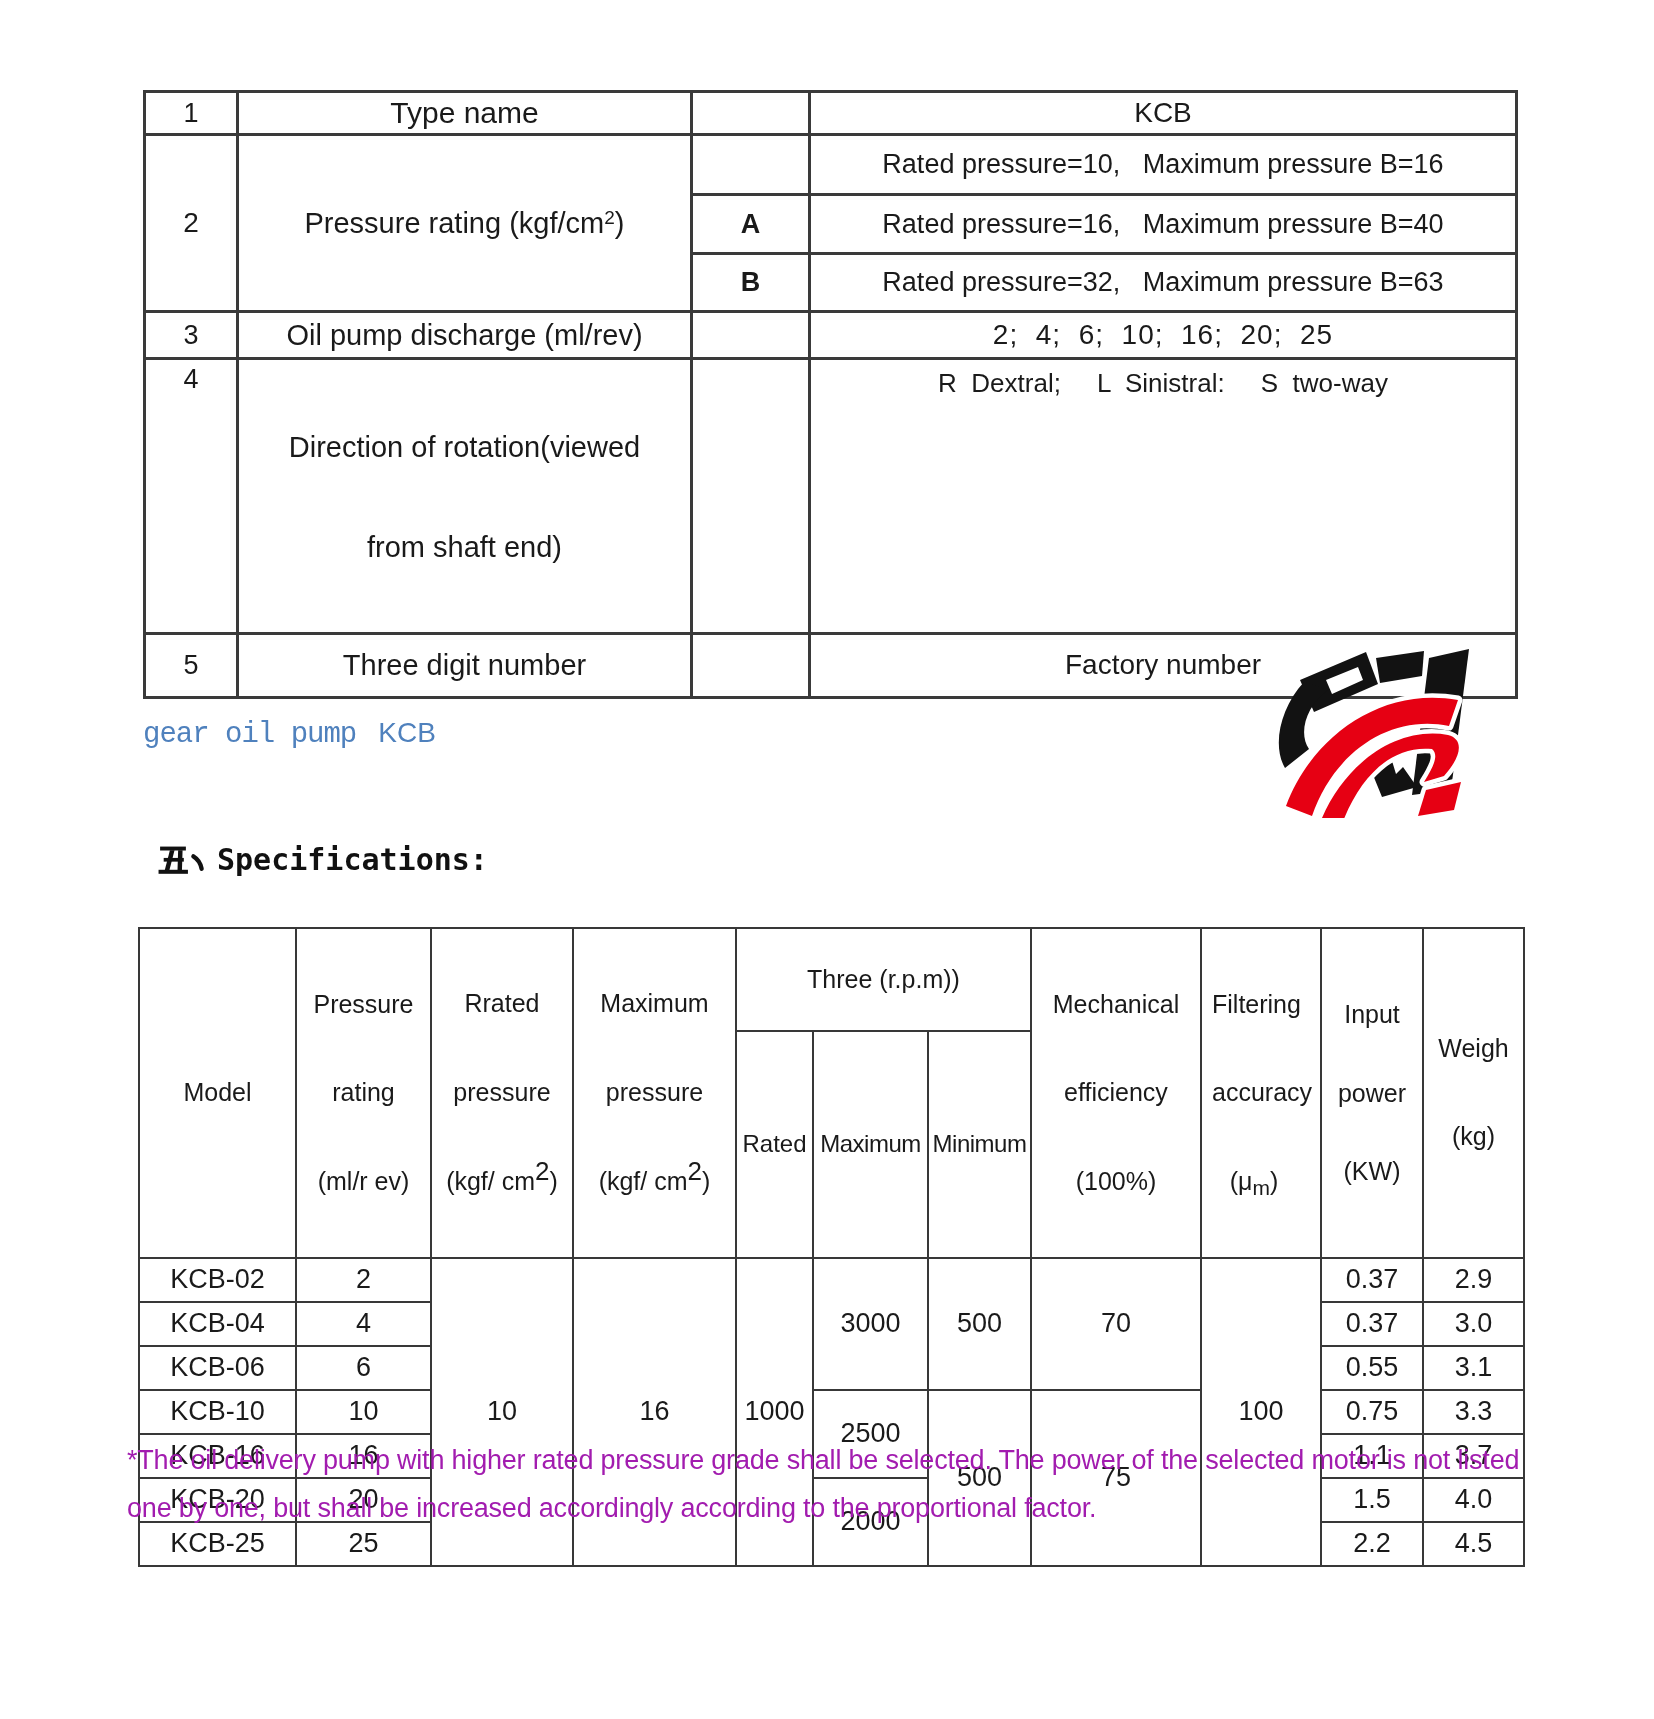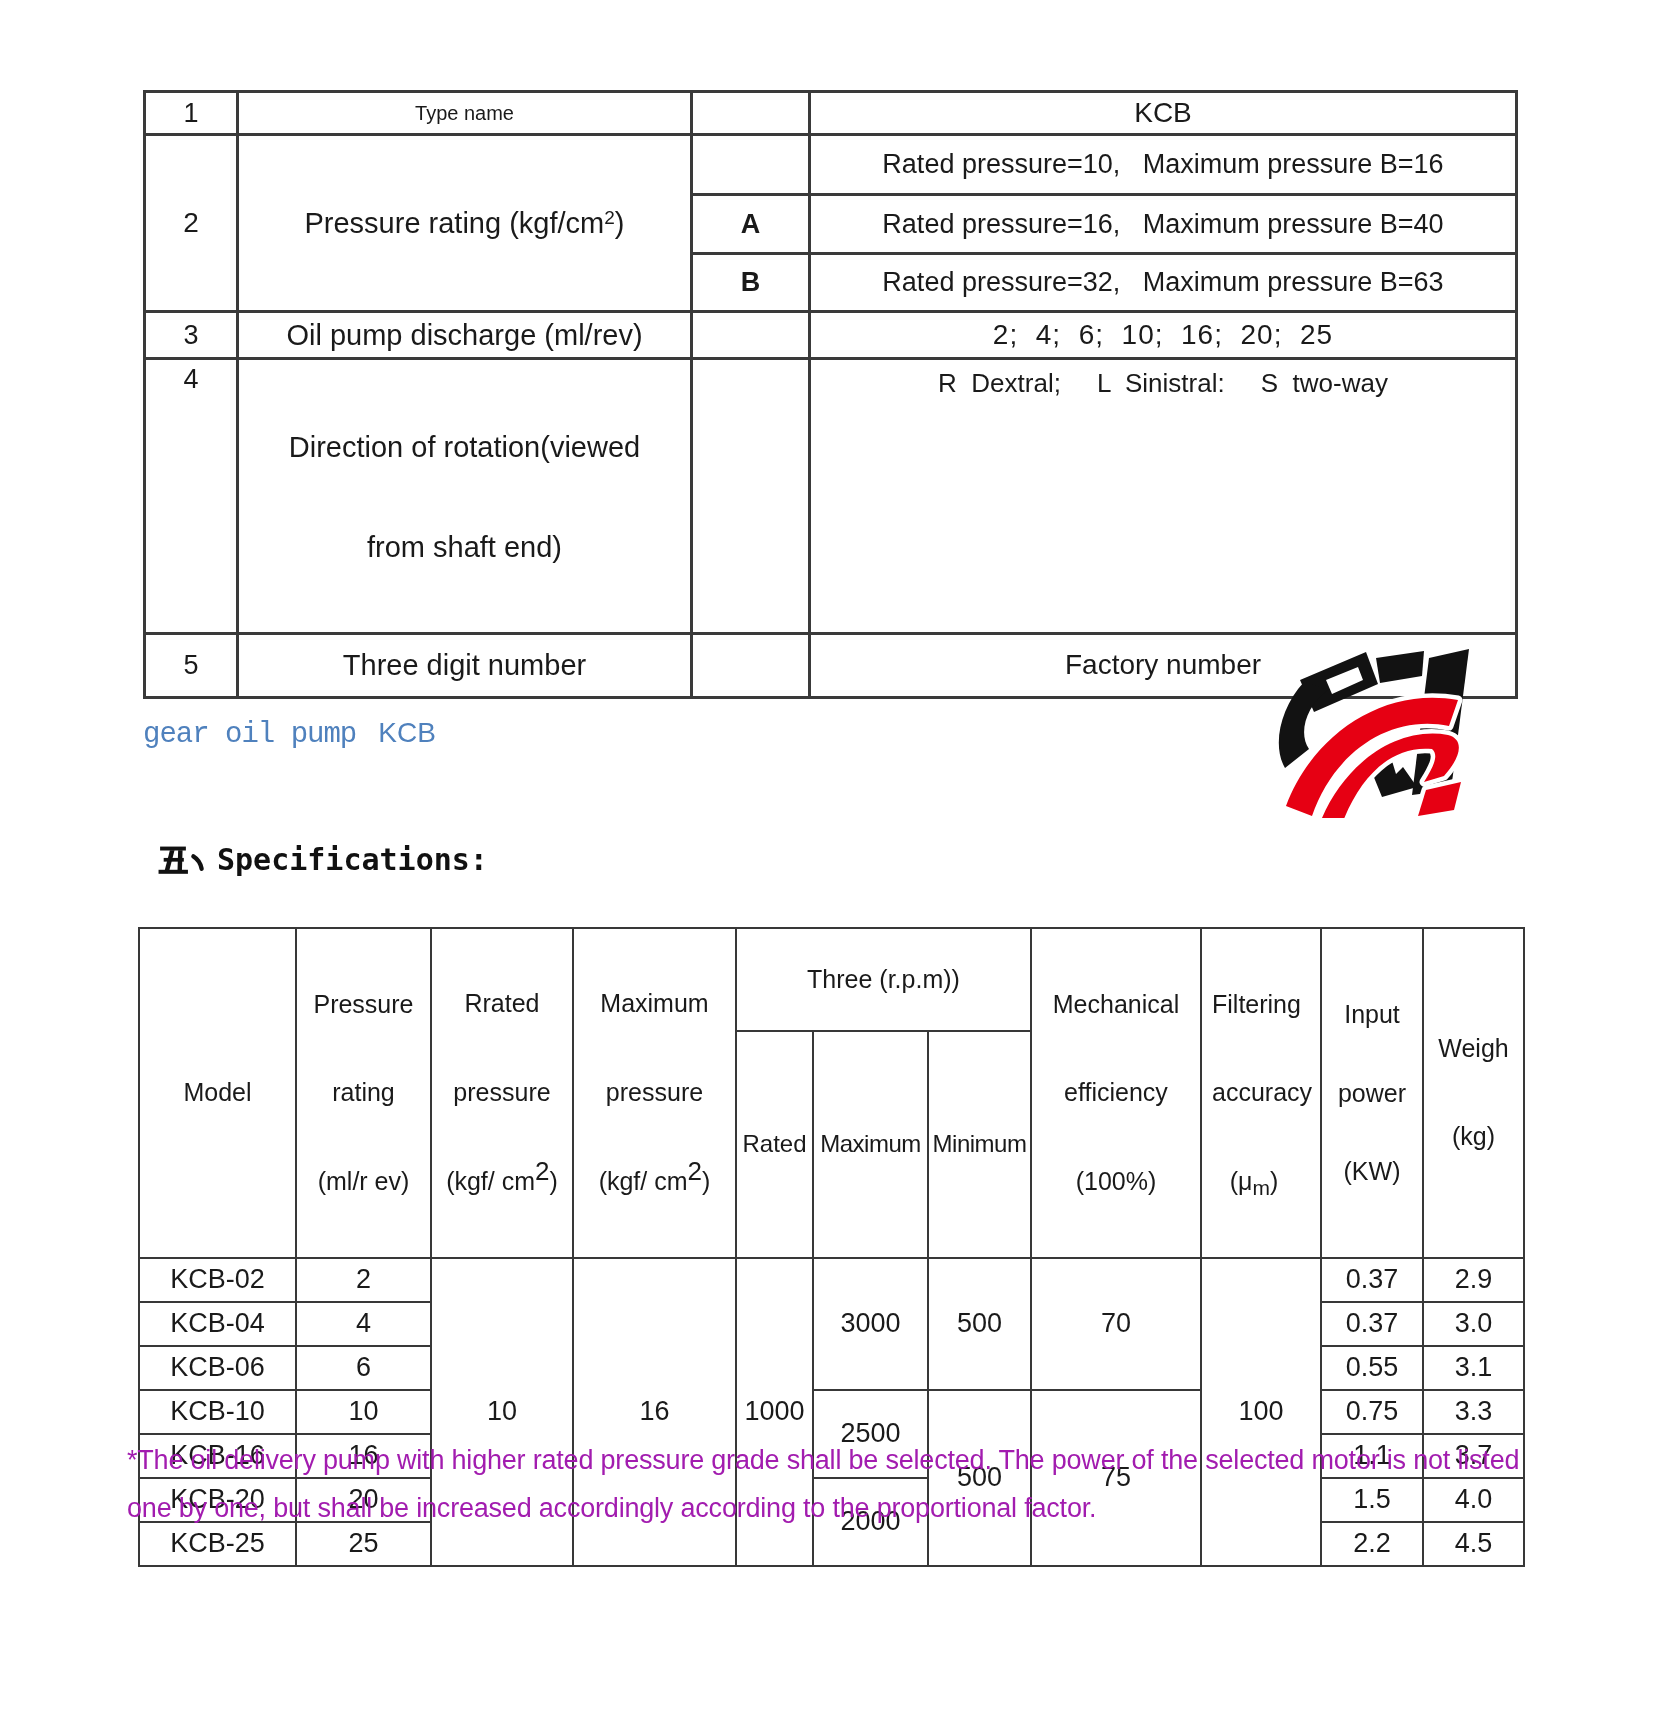--- a/index.html
+++ b/index.html
@@ -6,21 +6,21 @@
   .page{position:relative;width:1654px;height:1719px;background:#ffffff;overflow:hidden;
         font-family:"Liberation Sans","DejaVu Sans",sans-serif;color:#1a1a1a;}
 
   table{border-collapse:collapse;table-layout:fixed;position:absolute;}
   td{overflow:hidden;}
 
   
   .ttable td{border:3px solid #3a3a3a;text-align:center;vertical-align:middle;
              font-size:27px;white-space:pre;}
   .ttable .lbl{font-size:29px;}
-  .ttable .big{font-size:20px;}
+  .ttable .big{font-size:30px;}
   .ttable .code{font-weight:bold;font-size:27px;}
   .ttable .vtop{vertical-align:top;padding-top:4px;}
   .u-sup{font-size:19px;position:relative;top:-9px;}
 
   
   .caption{position:absolute;left:143px;top:690px;display:flex;align-items:baseline;}
   .caption .cap-a{font-family:Liberation Mono, monospace;font-size:29px;letter-spacing:-1px;margin-top:28px;}
   .caption .cap-b{font-family:"Liberation Sans",sans-serif;font-size:28px;margin-left:22px;}
 
   .heading{position:absolute;left:157px;top:843px;display:flex;align-items:center;}

